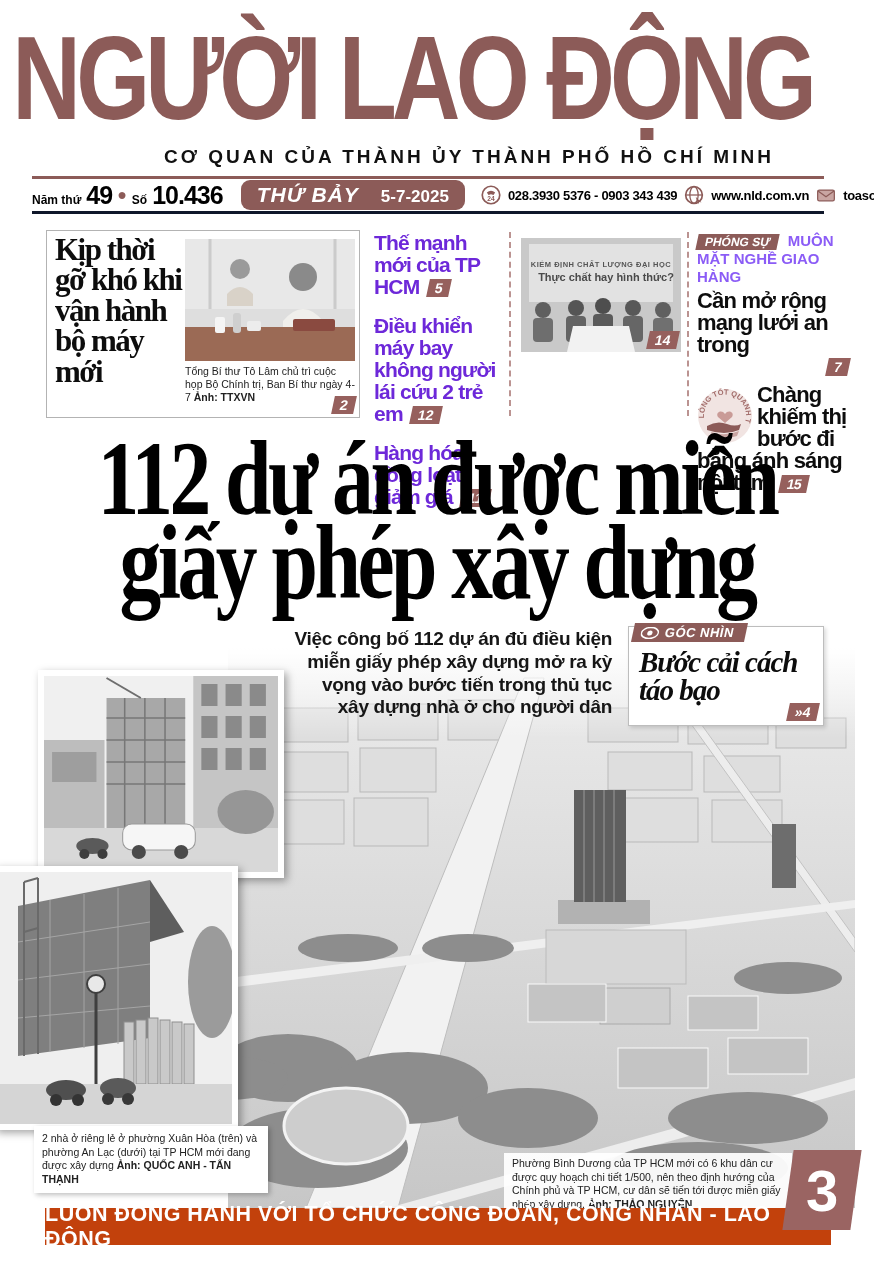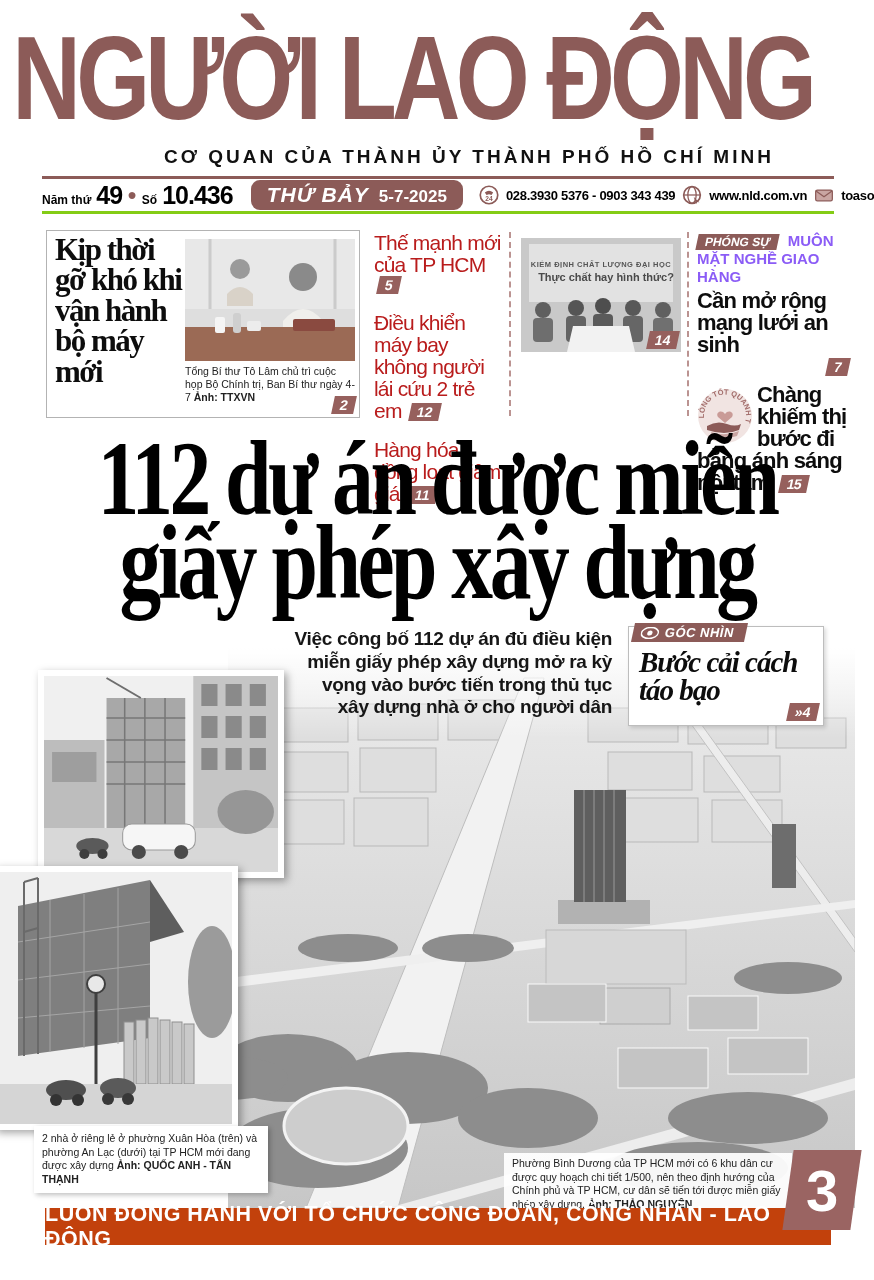--- a/index.html
+++ b/index.html
@@ -12,31 +12,31 @@
     display:inline-block; color:#8c5b58; font-weight:bold; font-size:98px;
     letter-spacing:-5px; white-space:nowrap;
     transform:scale(0.97,1.22); transform-origin:center top; line-height:1;
   }
   .masthead-sub {
     position:absolute; top:146px; left:0; width:874px; text-align:center;
     font-weight:bold; font-size:19px; letter-spacing:3px; color:#111;margin-left:32px;
   }
 
   
-  .infobar { position:absolute; top:176px; left:42px; width:792px; height:38px;
-    border-top:3px solid #8c5b58; border-bottom:3px solid #84cc16;
+  .infobar { position:absolute; top:176px; left:32px; width:792px; height:38px;
+    border-top:3px solid #8c5b58; border-bottom:3px solid #0f172a;
     display:flex; align-items:center; }
   .issue-info { display:flex; align-items:baseline; gap:5px; white-space:nowrap; }
   .issue-info .sm { font-size:12px; font-weight:bold; }
   .issue-info .lg { font-size:25px; font-weight:bold; letter-spacing:-1px; }
   .dot { color:#8c5b58; font-size:16px; align-self:center; }
   .daybadge { background:#8c5b58; border-radius:9px; color:#fff; padding:3px 16px;
     margin-left:18px; display:flex; align-items:baseline; gap:10px; white-space:nowrap; }
   .daybadge .day { font-weight:bold; font-style:italic; font-size:21px; letter-spacing:1px; }
-  .daybadge .date { font-weight:bold; font-size:17px; }
+  .daybadge .date { font-weight:bold; font-size:17px;margin-left:12px; }
   .contacts { display:flex; align-items:center; gap:7px; margin-left:16px; white-space:nowrap; }
   .contacts .txt { font-weight:bold; font-size:13px; letter-spacing:-0.3px; }
   .cicon { width:20px; height:20px; flex:0 0 auto; }
 
   
   .lead-box { position:absolute; left:46px; top:230px; width:314px; height:188px;
     border:1px solid #b3b3b3; background:#fff; }
   .lead-headline { position:absolute; left:8px; top:4px; width:128px;
     font-family:"Liberation Serif", serif; font-weight:bold; font-size:31px;
     line-height:0.98; letter-spacing:-1.5px; color:#0d0d0d; }
@@ -47,22 +47,22 @@
   .lead-badge { position:absolute; right:4px; bottom:3px; }
 
   .pbadge { display:inline-block; background:#96605d; color:#fff; font-weight:bold;
     font-size:14px; line-height:18px; padding:0 7px; transform:skewX(-12deg); }
 
   .col-divider { position:absolute; top:232px; height:184px; width:0;
     border-left:2px dashed #bb9391; }
 
   .brief-col { position:absolute; left:374px; top:232px; width:130px; }
   .brief { margin-bottom:17px; }
-  .brief-headline { font-weight:normal; font-size:21px; line-height:1.02;
-    letter-spacing:-0.8px; color:#b91c1c; display:inline; }
+  .brief-headline { font-weight:bold; font-size:21px; line-height:1.02;
+    letter-spacing:-0.8px; color:#6d28d9; display:inline; }
   .brief .pbadge { margin-left:4px; vertical-align:1px; }
 
   .edu-col { position:absolute; left:521px; top:232px; width:160px; }
   .edu-headline { font-weight:bold; font-size:21px; line-height:1.02;
     letter-spacing:-0.8px; color:#0d0d0d; }
   .edu-photo { position:relative; margin-top:6px; width:160px; height:114px; }
   .edu-photo svg { position:absolute; inset:0; }
   .edu-overlay1 { position:absolute; top:22px; left:0; width:100%; text-align:center;
     font-size:7.5px; font-weight:bold; color:#555; letter-spacing:0.5px; }
   .edu-overlay2 { position:absolute; top:33px; left:0; width:100%; text-align:center;
@@ -237,21 +237,21 @@
       <div class="edu-overlay2">Thực chất hay hình thức?</div>
       <span class="pbadge">14</span>
     </div>
   </div>
 
   <div class="feat-col">
     <div>
       <span class="feat-tag">PHÓNG SỰ</span>
       <span class="feat-kicker">MUÔN MẶT NGHỀ GIAO HÀNG</span>
     </div>
-    <div class="feat-headline">Cần mở rộng mạng lưới an sinh</div>
+    <div class="feat-headline">Cần mở rộng mạng lưới an trong</div>
     <div class="feat-badge-row"><span class="pbadge">7</span></div>
     <div class="kind-block">
       <svg class="kind-logo" viewBox="0 0 56 56">
         <circle cx="28" cy="28" r="27" fill="#f1e4e2"></circle>
         <defs>
             <path id="arcTop" d="M 8 34 A 21 21 0 1 1 48 34"></path>
           </defs>
         <text font-size="7.5" font-weight="bold" fill="#a26c6a">
           <textPath href="#arcTop" startOffset="4">LÒNG TỐT QUANH TA</textPath>
         </text>

